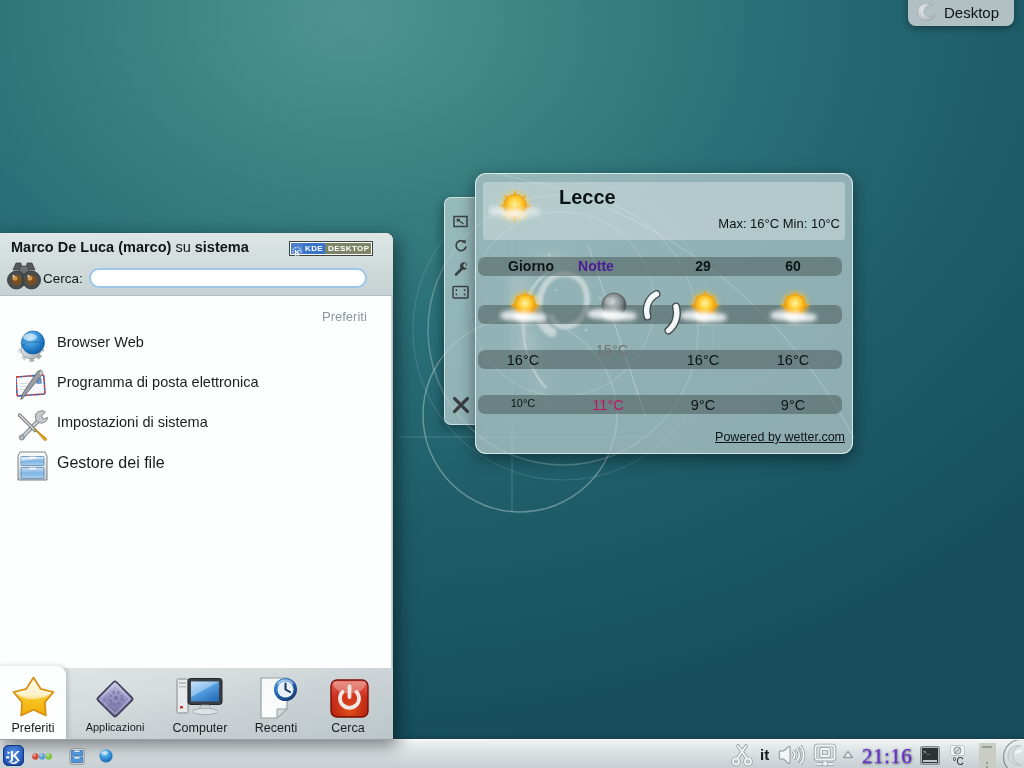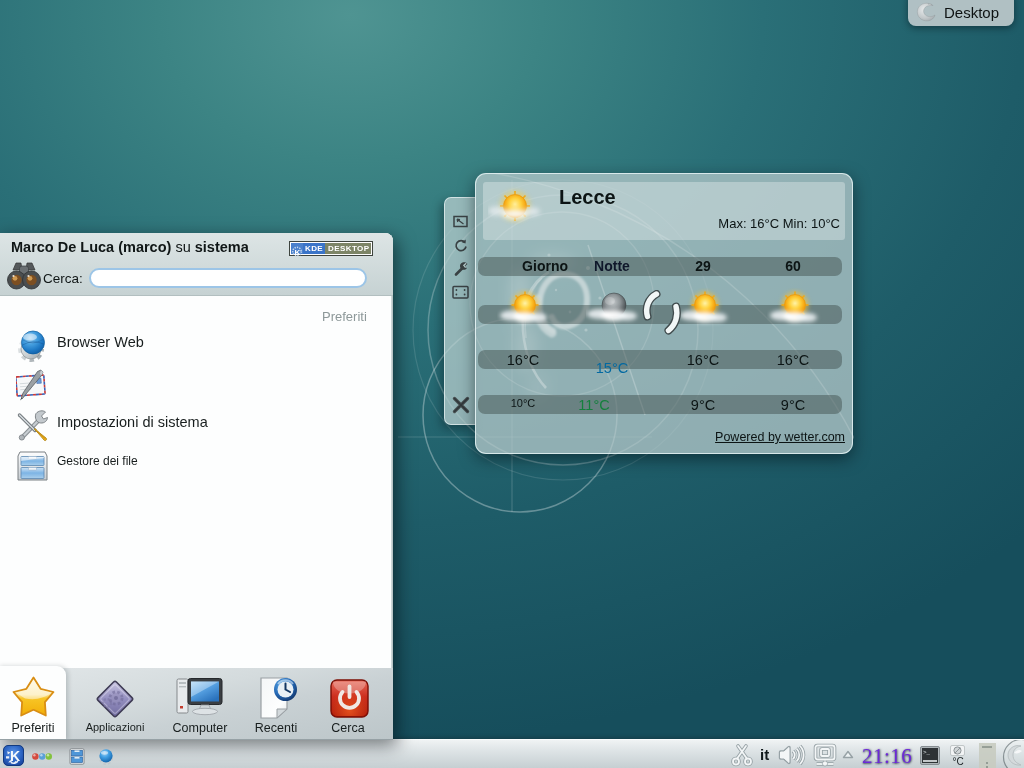--- a/index.html
+++ b/index.html
@@ -139,32 +139,32 @@
     </g>
   </svg>
   <span class="abs" style="left:83px; top:12px; font-size:20px; font-weight:bold; color:#0c1414;">Lecce</span>
   <span class="abs" style="right:12px; top:42px; font-size:13px; color:#0c1414;">Max: 16°C Min: 10°C</span>
 
   <div class="abs" style="left:2px; top:83px;  width:364px; height:19px; background:rgba(58,71,69,0.44); border-radius:7px;"></div>
   <div class="abs" style="left:2px; top:131px; width:364px; height:19px; background:rgba(58,71,69,0.44); border-radius:7px;"></div>
   <div class="abs" style="left:2px; top:176px; width:364px; height:19px; background:rgba(58,71,69,0.44); border-radius:7px;"></div>
   <div class="abs" style="left:2px; top:221px; width:364px; height:19px; background:rgba(58,71,69,0.44); border-radius:7px;"></div>
 
-  <div class="abs" style="left:2px; top:84px; width:90px; text-align:right; font-size:14px; font-weight:bold; color:#0c1414;">Giorno</div>
-  <div class="abs" style="left:91px; top:84px; width:90px; text-align:center; font-size:14px; font-weight:bold; color:#0f172a;">Notte</div>
+  <div class="abs" style="left:10px; top:84px; width:90px; text-align:center; font-size:14px; font-weight:bold; color:#0c1414;">Giorno</div>
+  <div class="abs" style="left:75px; top:84px; width:90px; text-align:center; font-size:14px; font-weight:bold; color:#4c1d95;">Notte</div>
   <div class="abs" style="left:182px; top:84px; width:90px; text-align:center; font-size:14px; font-weight:bold; color:#0c1414;">29</div>
   <div class="abs" style="left:272px; top:84px; width:90px; text-align:center; font-size:14px; font-weight:bold; color:#0c1414;">60</div>
 
   <div class="abs" style="left:2px; top:178px; width:90px; text-align:center; font-size:14.5px; color:#0c1414;">16°C</div>
-  <div class="abs" style="left:91px; top:186px; width:90px; text-align:center; font-size:14.5px; color:#0369a1;">15°C</div>
+  <div class="abs" style="left:91px; top:168px; width:90px; text-align:center; font-size:14.5px; color:#737373;">15°C</div>
   <div class="abs" style="left:182px; top:178px; width:90px; text-align:center; font-size:14.5px; color:#0c1414;">16°C</div>
   <div class="abs" style="left:272px; top:178px; width:90px; text-align:center; font-size:14.5px; color:#0c1414;">16°C</div>
 
   <div class="abs" style="left:2px; top:223px; width:90px; text-align:center; font-size:11px; color:#0c1414;">10°C</div>
-  <div class="abs" style="left:73px; top:223px; width:90px; text-align:center; font-size:14.5px; color:#15803d;">11°C</div>
+  <div class="abs" style="left:87px; top:223px; width:90px; text-align:center; font-size:14.5px; color:#be185d;">11°C</div>
   <div class="abs" style="left:182px; top:223px; width:90px; text-align:center; font-size:14.5px; color:#0c1414;">9°C</div>
   <div class="abs" style="left:272px; top:223px; width:90px; text-align:center; font-size:14.5px; color:#0c1414;">9°C</div>
 
   <span class="abs" style="right:7px; top:256px; font-size:12.5px; color:#0c1414; text-decoration:underline;">Powered by wetter.com</span>
 </div>
 
 <svg class="abs" style="left:497px;top:288px;" width="56" height="40" viewBox="0 0 56 40">
   <use href="#wsun"></use>
 </svg>
 <svg class="abs" style="left:586px;top:288px;" width="56" height="40" viewBox="0 0 56 40">
@@ -301,20 +301,21 @@
       <rect x="0.5" y="7" width="28" height="19" rx="1" fill="none" stroke="#cc3a3a" stroke-width="1.6" stroke-dasharray="3 3"></rect>
       <rect x="0.5" y="7" width="28" height="19" rx="1" fill="none" stroke="#3a62b8" stroke-width="1.6" stroke-dasharray="3 3" stroke-dashoffset="3"></rect>
       <rect x="2.2" y="8.6" width="24.6" height="15.8" fill="#f6f8f9"></rect>
       <rect x="21" y="10" width="4.5" height="5" fill="#6a9ad4" stroke="#3a62a8" stroke-width="0.5"></rect>
       <path d="M 4 14 L 14 14 M 4 17 L 12 17 M 4 20 L 15 20" stroke="#d4dadd" stroke-width="1"></path>
     </g>
     <path d="M 21.5 2.5 L 25 1 L 27 3 L 25.5 6.5 L 10 25 L 6.5 29.5 L 5.5 28.5 L 7 24 L 21.5 2.5 Z" fill="#9aa0a4" stroke="#4a5054" stroke-width="0.7"></path>
     <path d="M 25 1 L 27 3 L 25.5 6.5 L 23.8 4.8 Z" fill="#c8ced2"></path>
     <path d="M 6.5 29.5 L 5.5 28.5 L 4 31.5 Z" fill="#3a4044"></path>
   </svg>
+  <span class="abs" style="left:59px; top:141px; font-size:14.5px; color:#181e1e;">Programma di posta elettronica</span>
 
   <svg class="abs" style="left:18px;top:176px;" width="33" height="33" viewBox="0 0 33 33">
     <line x1="6.5" y1="28" x2="23" y2="11" stroke="#8e9498" stroke-width="4.4" stroke-linecap="round"></line>
     <line x1="6.5" y1="28" x2="23" y2="11" stroke="#c8ced2" stroke-width="2" stroke-linecap="round"></line>
     <path d="M 20 4.5 C 22.5 1.5, 27 1, 29.5 3 L 25.5 7 L 27.5 10 L 31.5 8.5 C 31.5 11.5, 28.5 14.5, 24.5 14 C 23 13.8, 21.5 13, 20.5 11.5 C 19.2 9.4, 19 6.6, 20 4.5 Z" fill="#c3c9cd" stroke="#6a7074" stroke-width="0.8"></path>
     <circle cx="5.8" cy="28.5" r="2.6" fill="#b0b6ba" stroke="#70767a" stroke-width="0.7"></circle>
     <line x1="3.5" y1="6" x2="19" y2="21.5" stroke="#70767a" stroke-width="3.4" stroke-linecap="round"></line>
     <line x1="3.5" y1="6" x2="19" y2="21.5" stroke="#d4dade" stroke-width="1.6" stroke-linecap="round"></line>
     <path d="M 19 19.5 L 22.5 23 L 30 29 C 31.5 30.5, 29.5 32.5, 28 31 L 22 24 L 18.5 20.5 Z" fill="#f2b41e" stroke="#a87c0c" stroke-width="0.8"></path>
     <path d="M 21 22 L 29.5 30" stroke="#c98f10" stroke-width="1"></path>
@@ -333,21 +334,21 @@
       <stop offset="100%" stop-color="#aacfec"></stop>
     </linearGradient>
       </defs>
     <path d="M 4 3 L 29 3 L 31 7 L 31 31 L 2 31 L 2 7 Z" fill="url(#cabg)" stroke="#7a8084" stroke-width="1"></path>
     <rect x="5" y="7.5" width="23" height="9" rx="0.8" fill="url(#drw)" stroke="#5a86b0" stroke-width="0.8"></rect>
     <rect x="5" y="18.5" width="23" height="11" rx="0.8" fill="url(#drw)" stroke="#5a86b0" stroke-width="0.8"></rect>
     <rect x="12.5" y="7.5" width="8" height="2.6" rx="0.6" fill="#f0f5f9" stroke="#9ab4cc" stroke-width="0.6"></rect>
     <rect x="12.5" y="18.5" width="8" height="2.6" rx="0.6" fill="#f0f5f9" stroke="#9ab4cc" stroke-width="0.6"></rect>
     <path d="M 5 12 L 28 9 L 28 8 L 5 8 Z" fill="rgba(255,255,255,0.5)"></path>
   </svg>
-  <span class="abs" style="left:59px; top:221px; font-size:12px; color:#181e1e;">Gestore dei file</span>
+  <span class="abs" style="left:59px; top:221px; font-size:16px; color:#181e1e;">Gestore dei file</span>
 
   <div class="abs" style="left:0; top:435px; width:395px; height:72px;
        background:linear-gradient(168deg, #e2e7e9 0%, #d4dbdd 40%, #c9d1d4 60%, #bcc6c9 100%);"></div>
   <div class="abs" style="left:0; top:433px; width:68px; height:74px; background:#fdfefe; border-radius:0 9px 0 0; box-shadow:2px 0 5px rgba(0,20,25,0.18);"></div>
 
   <svg class="abs" style="left:13px;top:443px;" width="45" height="43" viewBox="0 0 45 43">
     <defs>
         <linearGradient id="stg" x1="0" y1="0" x2="0" y2="1">
       <stop offset="0%" stop-color="#fdf6dc"></stop>
           <stop offset="45%" stop-color="#fbe394"></stop>

